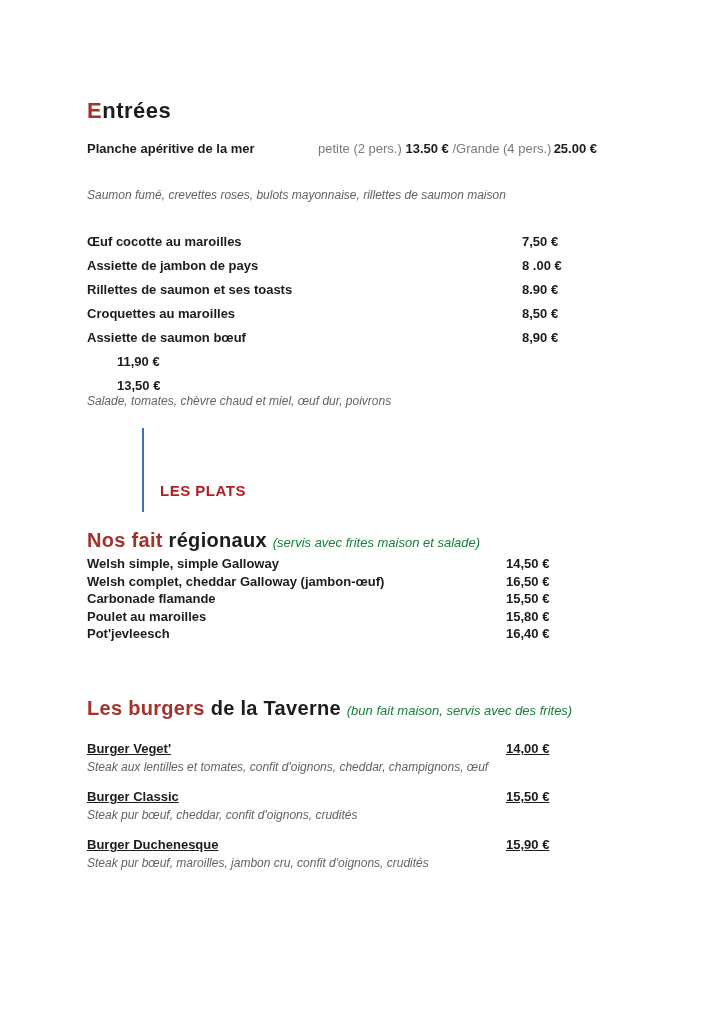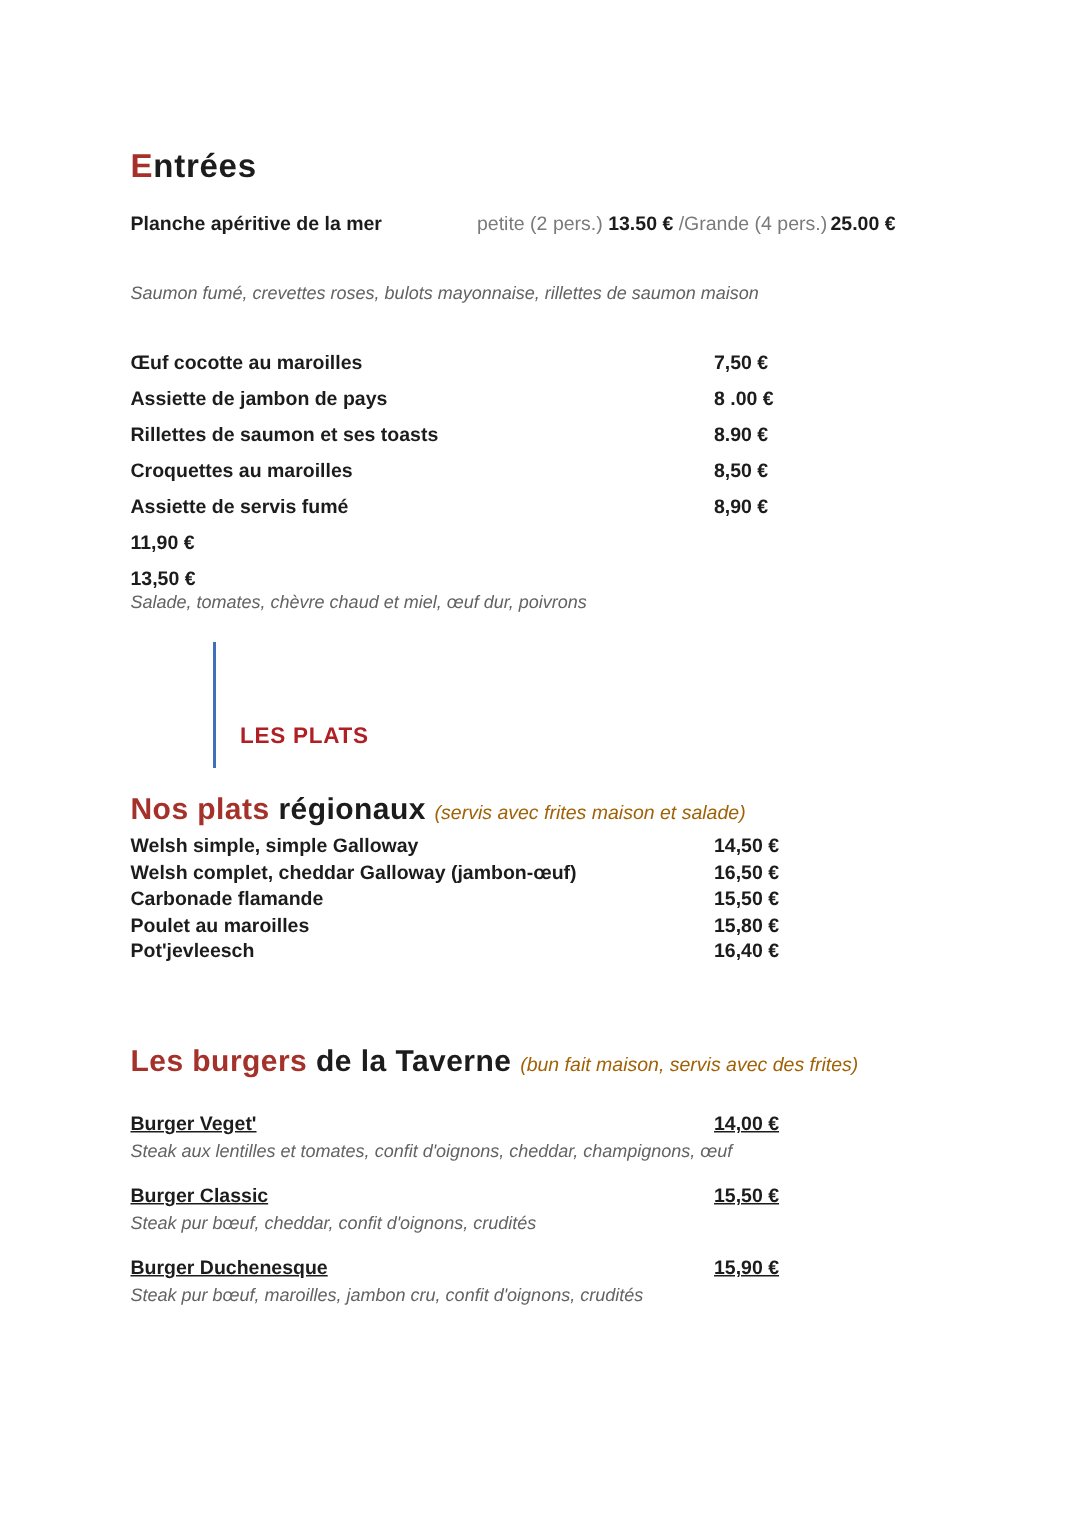--- a/index.html
+++ b/index.html
@@ -6,40 +6,40 @@
   .page{
     position:relative;width:723px;height:1024px;background:#ffffff;
     margin:0 auto;font-family:"Liberation Sans",sans-serif;color:#1c1c1c;
     overflow:hidden;
   }
   .abs{position:absolute;}
   
   .entrees-title{left:87px;top:83px;font-size:22px;font-weight:bold;letter-spacing:.5px;}
   .red{color:#A5322A;}
   .section-title{left:87px;font-size:20px;font-weight:bold;letter-spacing:.3px;}
-  .section-title .note{font-size:13px;font-weight:normal;font-style:italic;color:#a16207;letter-spacing:0;}
+  .section-title .note{font-size:13px;font-weight:normal;font-style:italic;color:#15803d;letter-spacing:0;}
   .plats-banner{left:160px;top:482px;font-size:15px;font-weight:bold;color:#B01F24;letter-spacing:.5px;}
   .blue-rule{left:142px;top:428px;width:2px;height:84px;background:#4070B8;}
   
   .planches{left:87px;top:141px;width:510px;}
   .planche-row{display:flex;height:23px;font-size:13px;align-items:flex-start;}
   .planche-row .pname{width:231px;font-weight:bold;flex:none;}
   .pdetail{flex:1;color:#7a7a7a;}
   .pdetail b{color:#1c1c1c;white-space:nowrap;}
   .pdetail .tail{float:right;}
   
   .items{width:510px;}
   .entree-items{left:87px;top:234px;}
   .plat-items{left:87px;top:556px;}
   .irow{display:flex;font-size:13px;font-weight:bold;}
-  .entree-items .irow{height:24px;}
+  .entree-items .irow{height:24px;gap:16px;}
   .entree-items .irow.last{height:auto;}
   .plat-items .irow{height:17.6px;}
   .irow .iname{width:389px;flex:none;}
-  .irow .iprice{flex:none;}
+  .irow .iprice{flex:none;margin-left:30px;}
   .idesc{font-size:12px;font-style:italic;font-weight:normal;color:#636363;line-height:14px;margin-top:1px;}
   
   .burger-items{left:87px;top:741px;}
   .bgroup{margin-bottom:15px;}
   .bgroup .irow{height:18px;text-decoration:underline;}
   .note-line{left:87px;top:188px;font-size:12px;font-style:italic;color:#636363;}
 </style>
 </head>
 <body>
 
@@ -69,36 +69,36 @@
     </div>
     <div class="irow">
       <span class="iname">Rillettes de saumon et ses toasts</span>
       <span class="iprice">8.90 €</span>
     </div>
     <div class="irow">
       <span class="iname">Croquettes au maroilles</span>
       <span class="iprice">8,50 €</span>
     </div>
     <div class="irow">
-      <span class="iname">Assiette de servis fumé</span>
+      <span class="iname">Assiette de saumon bœuf</span>
       <span class="iprice">8,90 €</span>
     </div>
     <div class="irow">
       <span class="iprice">11,90 €</span>
     </div>
     <div class="irow last">
       <span class="iprice">13,50 €</span>
     </div>
     <div class="idesc">Salade, tomates, chèvre chaud et miel, œuf dur, poivrons</div>
   </div>
 
   <div class="abs blue-rule"></div>
   <div class="abs plats-banner">LES PLATS</div>
 
-  <h2 class="abs section-title" style="top:512px;"><span class="red">Nos plats</span><span> régionaux </span><span class="note">(servis avec frites maison et salade)</span></h2>
+  <h2 class="abs section-title" style="top:512px;"><span class="red">Nos fait</span><span> régionaux </span><span class="note">(servis avec frites maison et salade)</span></h2>
 
   <div class="abs items plat-items">
     <div class="irow">
       <span class="iname">Welsh simple, simple Galloway</span>
       <span class="iprice">14,50 €</span>
     </div>
     <div class="irow">
       <span class="iname">Welsh complet, cheddar Galloway (jambon-œuf)</span>
       <span class="iprice">16,50 €</span>
     </div>

